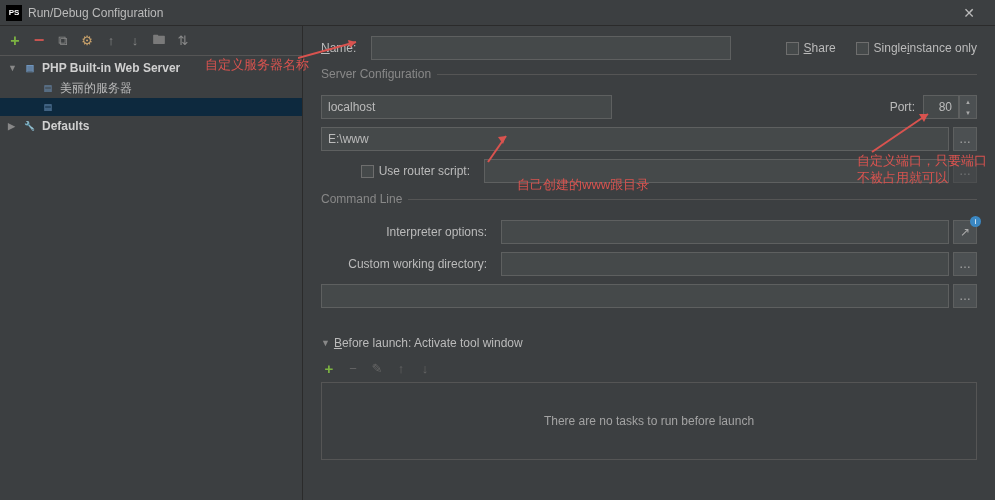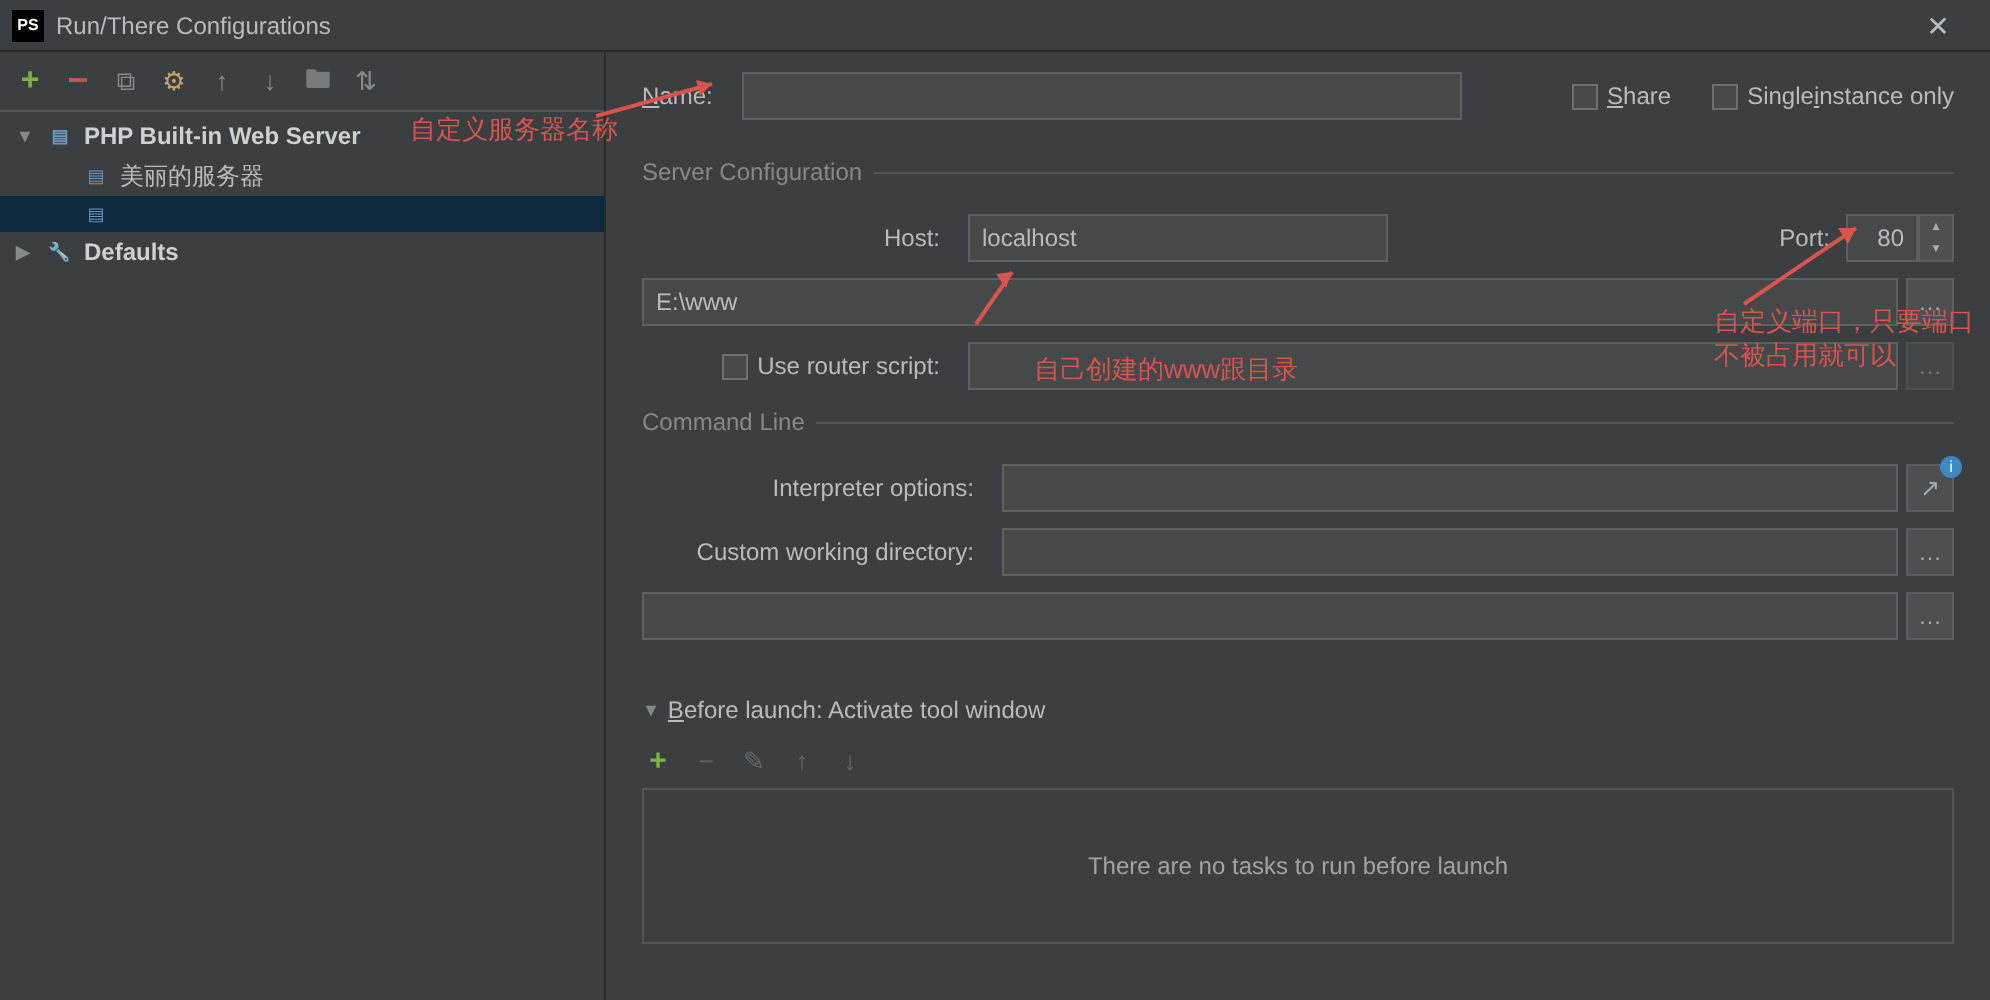--- a/index.html
+++ b/index.html
@@ -46,21 +46,21 @@
 .arrow-svg{position:absolute;pointer-events:none}
 .und{text-decoration:underline}
 .port-input{width:36px;text-align:right}
 .badge{position:absolute;width:11px;height:11px;border-radius:50%;background:#3b88c3;color:#fff;font-size:8px;display:flex;align-items:center;justify-content:center}
 </style>
 </head>
 <body>
 
 <div class="titlebar">
   <div class="app-icon">PS</div>
-  <div class="title">Run/There Configurations</div>
+  <div class="title">Run/Debug Configuration</div>
   <div class="close">✕</div>
 </div>
 
 <div class="main">
   <div class="sidebar">
     <div class="toolbar">
       <div class="btn plus">+</div>
       <div class="btn minus">−</div>
       <div class="btn">⧉</div>
       <div class="btn" style="color:#c9a26b">⚙</div>
@@ -94,24 +94,23 @@
   <div class="content">
     <div class="row top-row">
       <div class="label" style="width:50px;text-align:left"><span class="und">N</span><span>ame:</span></div>
       <input class="input name-input" value="" style="">
       <div class="share-group">
         <div class="item"><div class="chk"></div><span class="und">S</span>hare</div>
         <div class="item"><div class="chk"></div>Single <span class="und">i</span>nstance only</div>
       </div>
     </div>
 
-    <div class="fieldset" style="margin-top:26px">
+    <div class="fieldset" style="margin-top:14px">
       <div class="fieldset-label">Server Configuration</div>
       <div class="row" style="margin-top:18px">
-        <div class="label">Host:</div>
         <input class="input" style="flex: 1 1 0%; max-width: 348px;" value="localhost">
         <div style="flex:1"></div>
         <div style="margin-right:8px">Port:</div>
         <input class="input port-input" value="80" style="">
         <div class="spinner">
             <div>▲</div>
             <div>▼</div>
           </div>
       </div>
       <div class="row">

